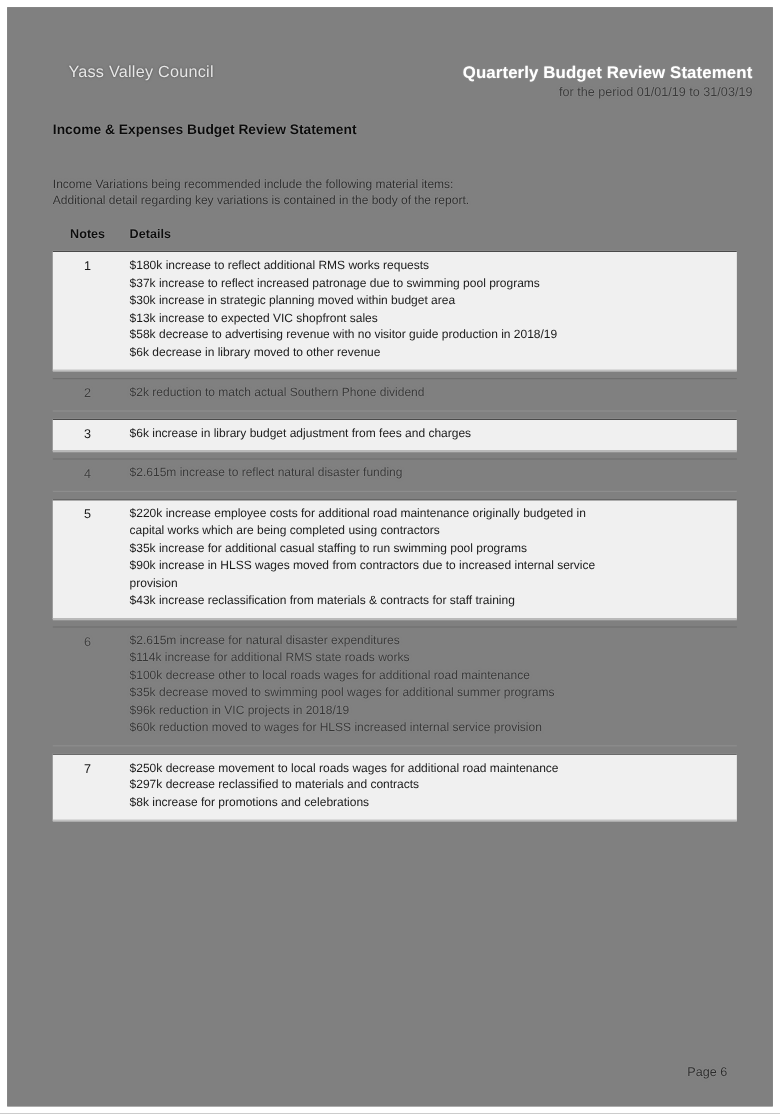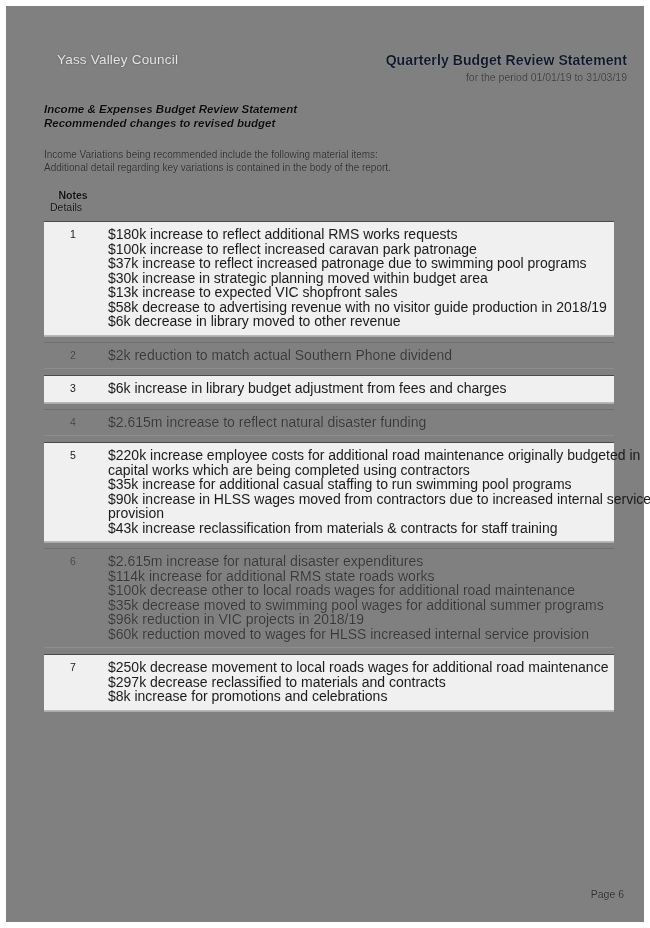--- a/index.html
+++ b/index.html
@@ -53,41 +53,40 @@
   }
   .hdr-right {
     position: absolute;
     right: 0;
     top: 0;
     text-align: right;
   }
   .doc-title {
     font-size: 14px;
     font-weight: bold;
-    color: #0f172a;
+    color: #ffffff;
     letter-spacing: .1px;
     text-shadow: 0 0 1px rgba(255,255,255,.45);
     white-space: nowrap;
   }
   .doc-period {
     margin-top: 3px;
     font-size: 10.5px;
     color: #3a3a3a;
     text-shadow: 0 0 1px rgba(255,255,255,.35), 0 0 2px rgba(120,120,120,.6);
     white-space: nowrap;
     filter: blur(.35px);
   }
 
   
   .sec {
     position: absolute;
     left: 38px;
     top: 96px;
     width: 560px;
-    font-style: italic;
   }
   .sec-l1, .sec-l2 {
     font-size: 11.5px;
     font-weight: bold;
     color: #0a0a0a;
     line-height: 14px;
     text-shadow: 0 0 1px rgba(255,255,255,.4);
     white-space: nowrap;
   }
 
@@ -110,35 +109,34 @@
   
   .tbl {
     position: absolute;
     left: 38px;
     top: 183px;
     width: 570px;
   }
   .thead {
     display: flex;
     padding: 0 0 4px 0;
-    flex-direction: column;
   }
   .th-notes {
     width: 58px;
     text-align: center;
     font-size: 10.5px;
     font-weight: bold;
     color: #0d0d0d;
     text-shadow: 0 0 1px rgba(255,255,255,.4);
   }
   .th-details {
     flex: 1;
     padding-left: 6px;
     font-size: 10.5px;
-    font-weight: normal;
+    font-weight: bold;
     color: #0d0d0d;
     text-shadow: 0 0 1px rgba(255,255,255,.4);
   }
 
   .rows {
     margin-top: 4px;
   }
   .row {
     display: flex;
     align-items: flex-start;
@@ -169,35 +167,35 @@
     color: #3c3c3c;
     text-shadow: 0 0 1px rgba(255,255,255,.3), 0 0 2px rgba(128,128,128,.6);
     filter: blur(.35px);
   }
   .row-details {
     flex: 1;
     padding-left: 6px;
     padding-right: 8px;
   }
   .dline {
-    font-size: 14px;
+    font-size: 10px;
     line-height: 14.5px;
     color: #1a1a1a;
     white-space: nowrap;
   }
   .row.dim .dline {
     color: #363636;
     text-shadow: 0 0 1px rgba(255,255,255,.3), 0 0 2px rgba(126,126,126,.65);
     filter: blur(.4px);
   }
 
   
   .footer {
     position: absolute;
-    right: 20px;
+    right: 38px;
     bottom: 22px;
     font-size: 10.5px;
     color: #2b2b2b;
     text-shadow: 0 0 1px rgba(255,255,255,.35), 0 0 2px rgba(128,128,128,.6);
     filter: blur(.35px);
   }
 </style>
 </head>
 <body>
 
@@ -207,39 +205,37 @@
     <div class="hdr">
       <div class="org-name">Yass Valley Council</div>
       <div class="hdr-right">
         <div class="doc-title">Quarterly Budget Review Statement</div>
         <div class="doc-period">for the period 01/01/19 to 31/03/19</div>
       </div>
     </div>
 
     <div class="sec">
       <div class="sec-l1">Income &amp; Expenses Budget Review Statement</div>
-      <div class="sec-l2">Recommended changes to revised budget</div>
     </div>
 
     <div class="intro">
       <div class="intro-line">Income Variations being recommended include the following material items:</div>
       <div class="intro-line">Additional detail regarding key variations is contained in the body of the report.</div>
     </div>
 
     <div class="tbl">
       <div class="thead">
         <div class="th-notes">Notes</div>
         <div class="th-details">Details</div>
       </div>
       <div class="rows" id="rows-host">
           <div class="row lit">
             <div class="row-note">1</div>
             <div class="row-details">
               <div class="dline">$180k increase to reflect additional RMS works requests</div>
-              <div class="dline">$100k increase to reflect increased caravan park patronage</div>
               <div class="dline">$37k increase to reflect increased patronage due to swimming pool programs</div>
               <div class="dline">$30k increase in strategic planning moved within budget area</div>
               <div class="dline">$13k increase to expected VIC shopfront sales</div>
               <div class="dline">$58k decrease to advertising revenue with no visitor guide production in 2018/19</div>
               <div class="dline">$6k decrease in library moved to other revenue</div>
             </div>
           </div>
           <div class="row dim">
             <div class="row-note">2</div>
             <div class="row-details">

